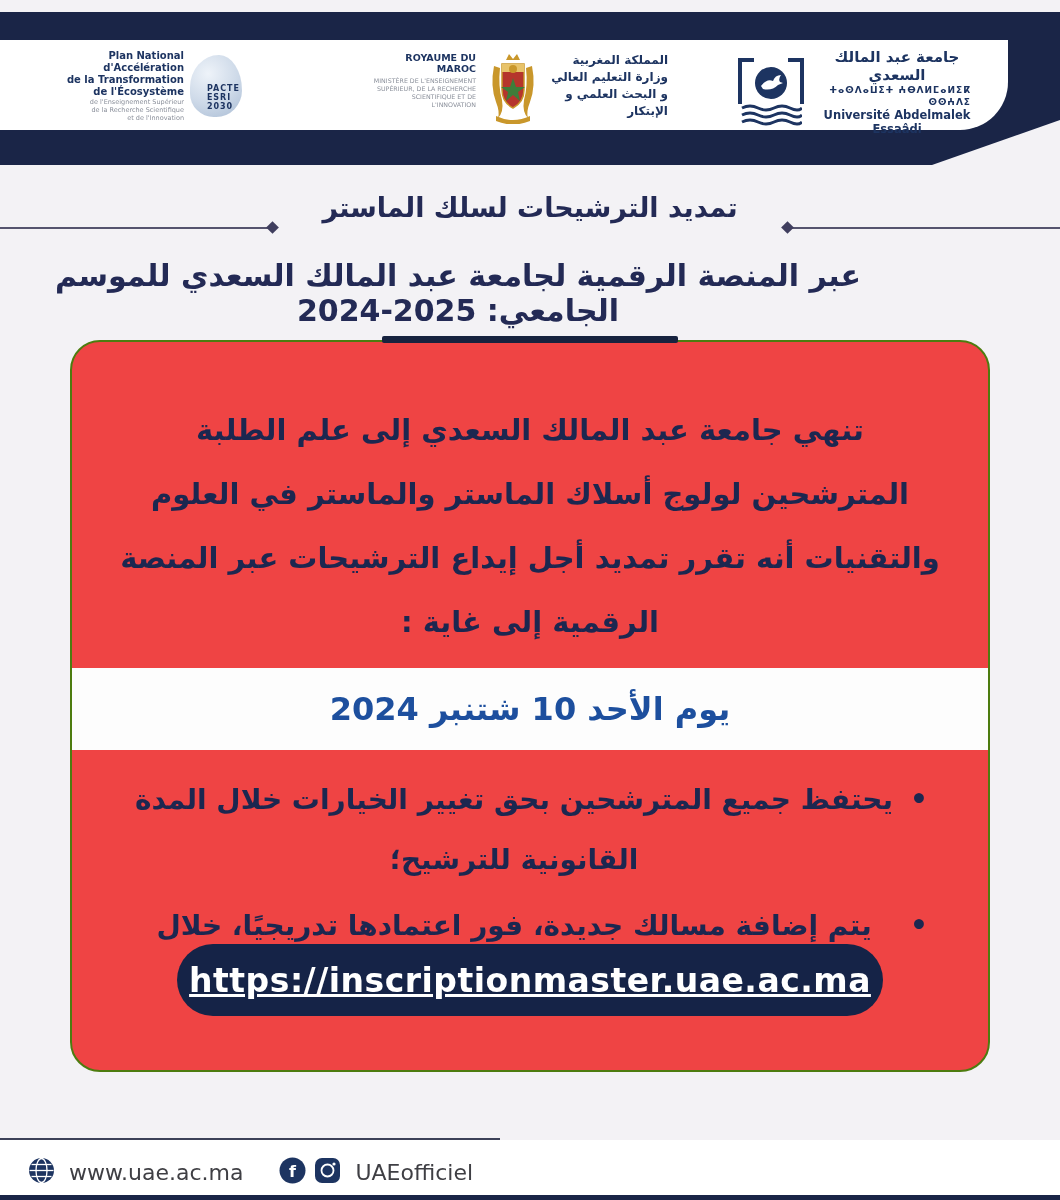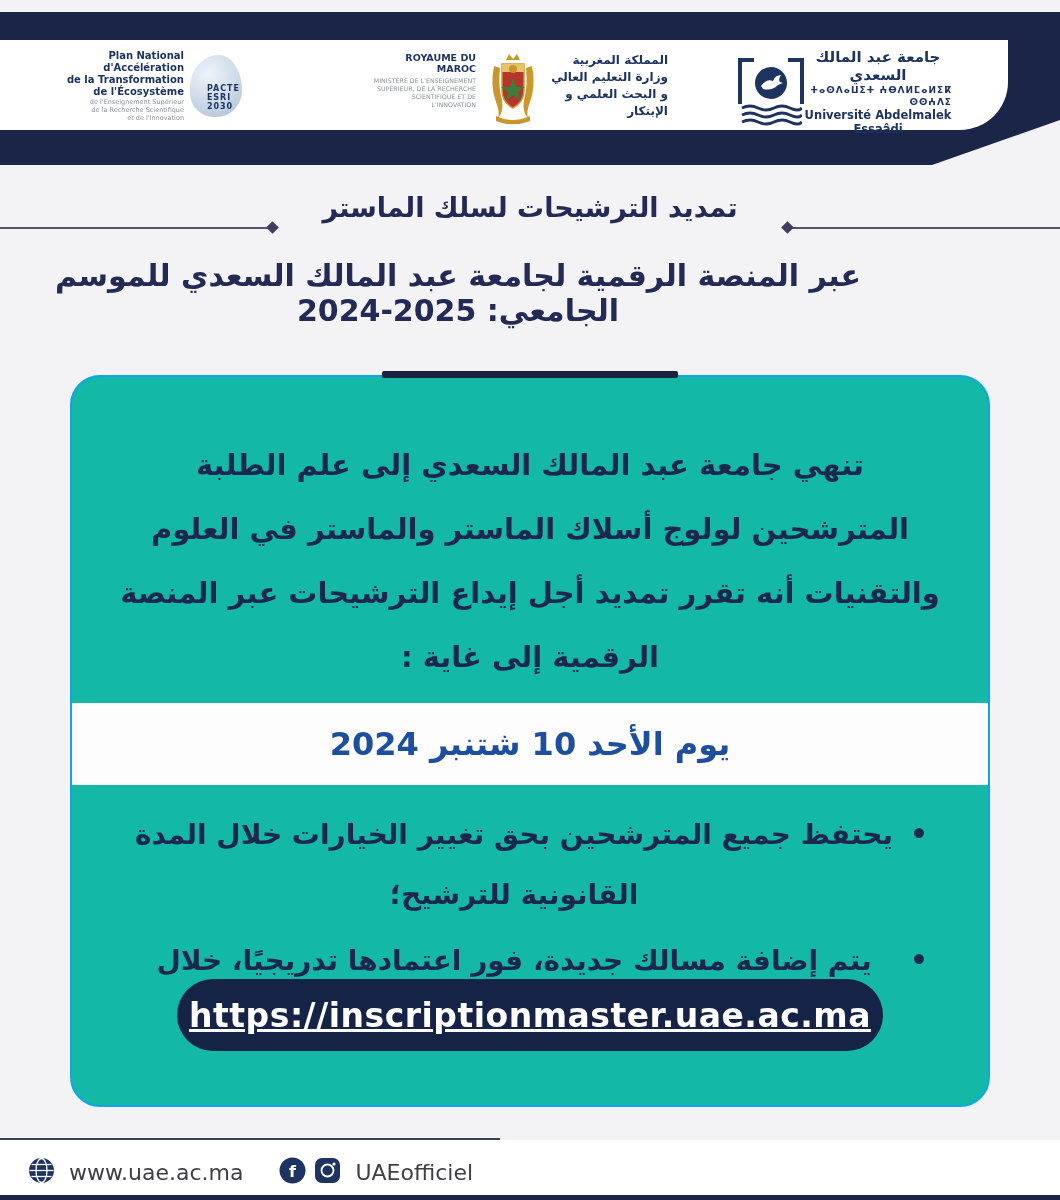--- a/index.html
+++ b/index.html
@@ -33,21 +33,21 @@
   .min-fr{width:108px; text-align:right; color:#1d3461;}
   .min-fr .t{font-size:9.5px; font-weight:bold; line-height:11px; margin-bottom:3px;}
   .min-fr .u{font-size:6.3px; color:#8a8f9a; line-height:8px;}
   .min-ar{width:118px; text-align:right; color:#1d3461; direction:rtl;}
   .min-ar .a{font-size:12px; font-weight:bold; line-height:17px;}
 
   
   .emblem{width:58px; height:72px; position:relative;}
 
   
-  .uae{position:absolute; left:738px; top:8px; display:flex; align-items:center; gap:0;}
+  .uae{position:absolute; left:738px; top:8px; display:flex; align-items:center; gap:19px;}
   .uae-mark{position:relative; width:66px; height:76px;}
   .uae-bracket-l{position:absolute; left:0; top:4px; width:12px; height:42px;
                  border-left:4px solid #1d3461; border-top:4px solid #1d3461;}
   .uae-bracket-r{position:absolute; right:0; top:4px; width:12px; height:42px;
                  border-right:4px solid #1d3461; border-top:4px solid #1d3461;}
   .uae-circle{position:absolute; left:16px; top:12px;}
   .uae-waves{position:absolute; left:2px; bottom:0;}
   .uae-text{text-align:center; color:#1d3461; width:148px;}
   .uae-text .ar{font-size:15px; font-weight:bold; line-height:18px;}
   .uae-text .tf{font-size:9px; font-weight:bold; line-height:12px; letter-spacing:1px;text-align:right;}
@@ -60,22 +60,22 @@
   .decor-line.left{left:0; width:268px;}
   .decor-line.right{right:0; width:268px;}
   .diamond{position:absolute; top:223px; width:9px; height:9px; background:#3f3e5e; transform:rotate(45deg);}
   .diamond.left{left:268px;}
   .diamond.right{right:268px;}
 
   .subtitle{position:absolute; left:0; top:258px; width:916px; text-align:center;
             font-size:30px; font-weight:bold; color:#232a55; direction:rtl;}
 
   
-  .card{position:absolute; left:70px; top:375px; width:916px; height:728px;
-        background:#14b8a6; border:2px solid #0ea5e9; border-radius:30px;}
+  .card{position:absolute; left:70px; top:340px; width:916px; height:728px;
+        background:#ef4444; border:2px solid #4d7c0f; border-radius:30px;}
   .card-accent{position:absolute; left:50%; top:-6px; transform:translateX(-50%);
                width:296px; height:7px; background:#17233f; border-radius:2px;}
   .card-paragraph{margin:56px 48px 0 48px; direction:rtl; text-align:center;
                   font-size:29px; font-weight:bold; color:#1c2750; line-height:64px;}
   .date-band{margin-top:14px; width:100%; height:82px; background:#fdfdfd;
              display:flex; align-items:center; justify-content:center;}
   .date-text{font-size:32px; font-weight:bold; color:#1d4f9e; direction:rtl;}
   .bullets{margin:20px 60px 0 60px; direction:rtl;}
   .bullet{display:flex; gap:14px; justify-content:flex-start; margin-bottom:6px;}
   .bullet .dot{color:#1c2750; font-size:28px; font-weight:bold; line-height:60px;}

